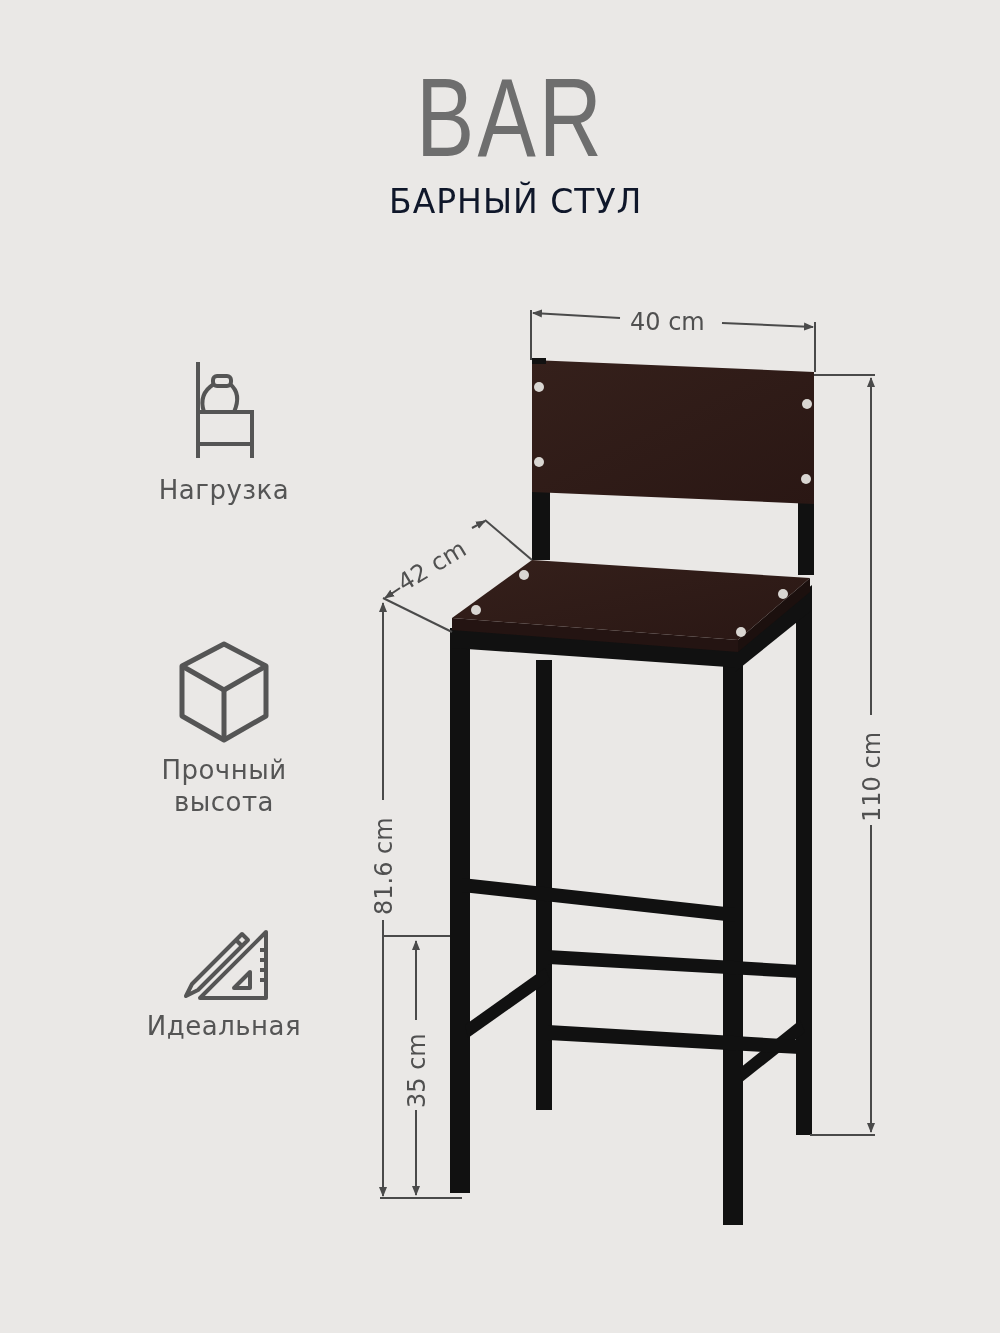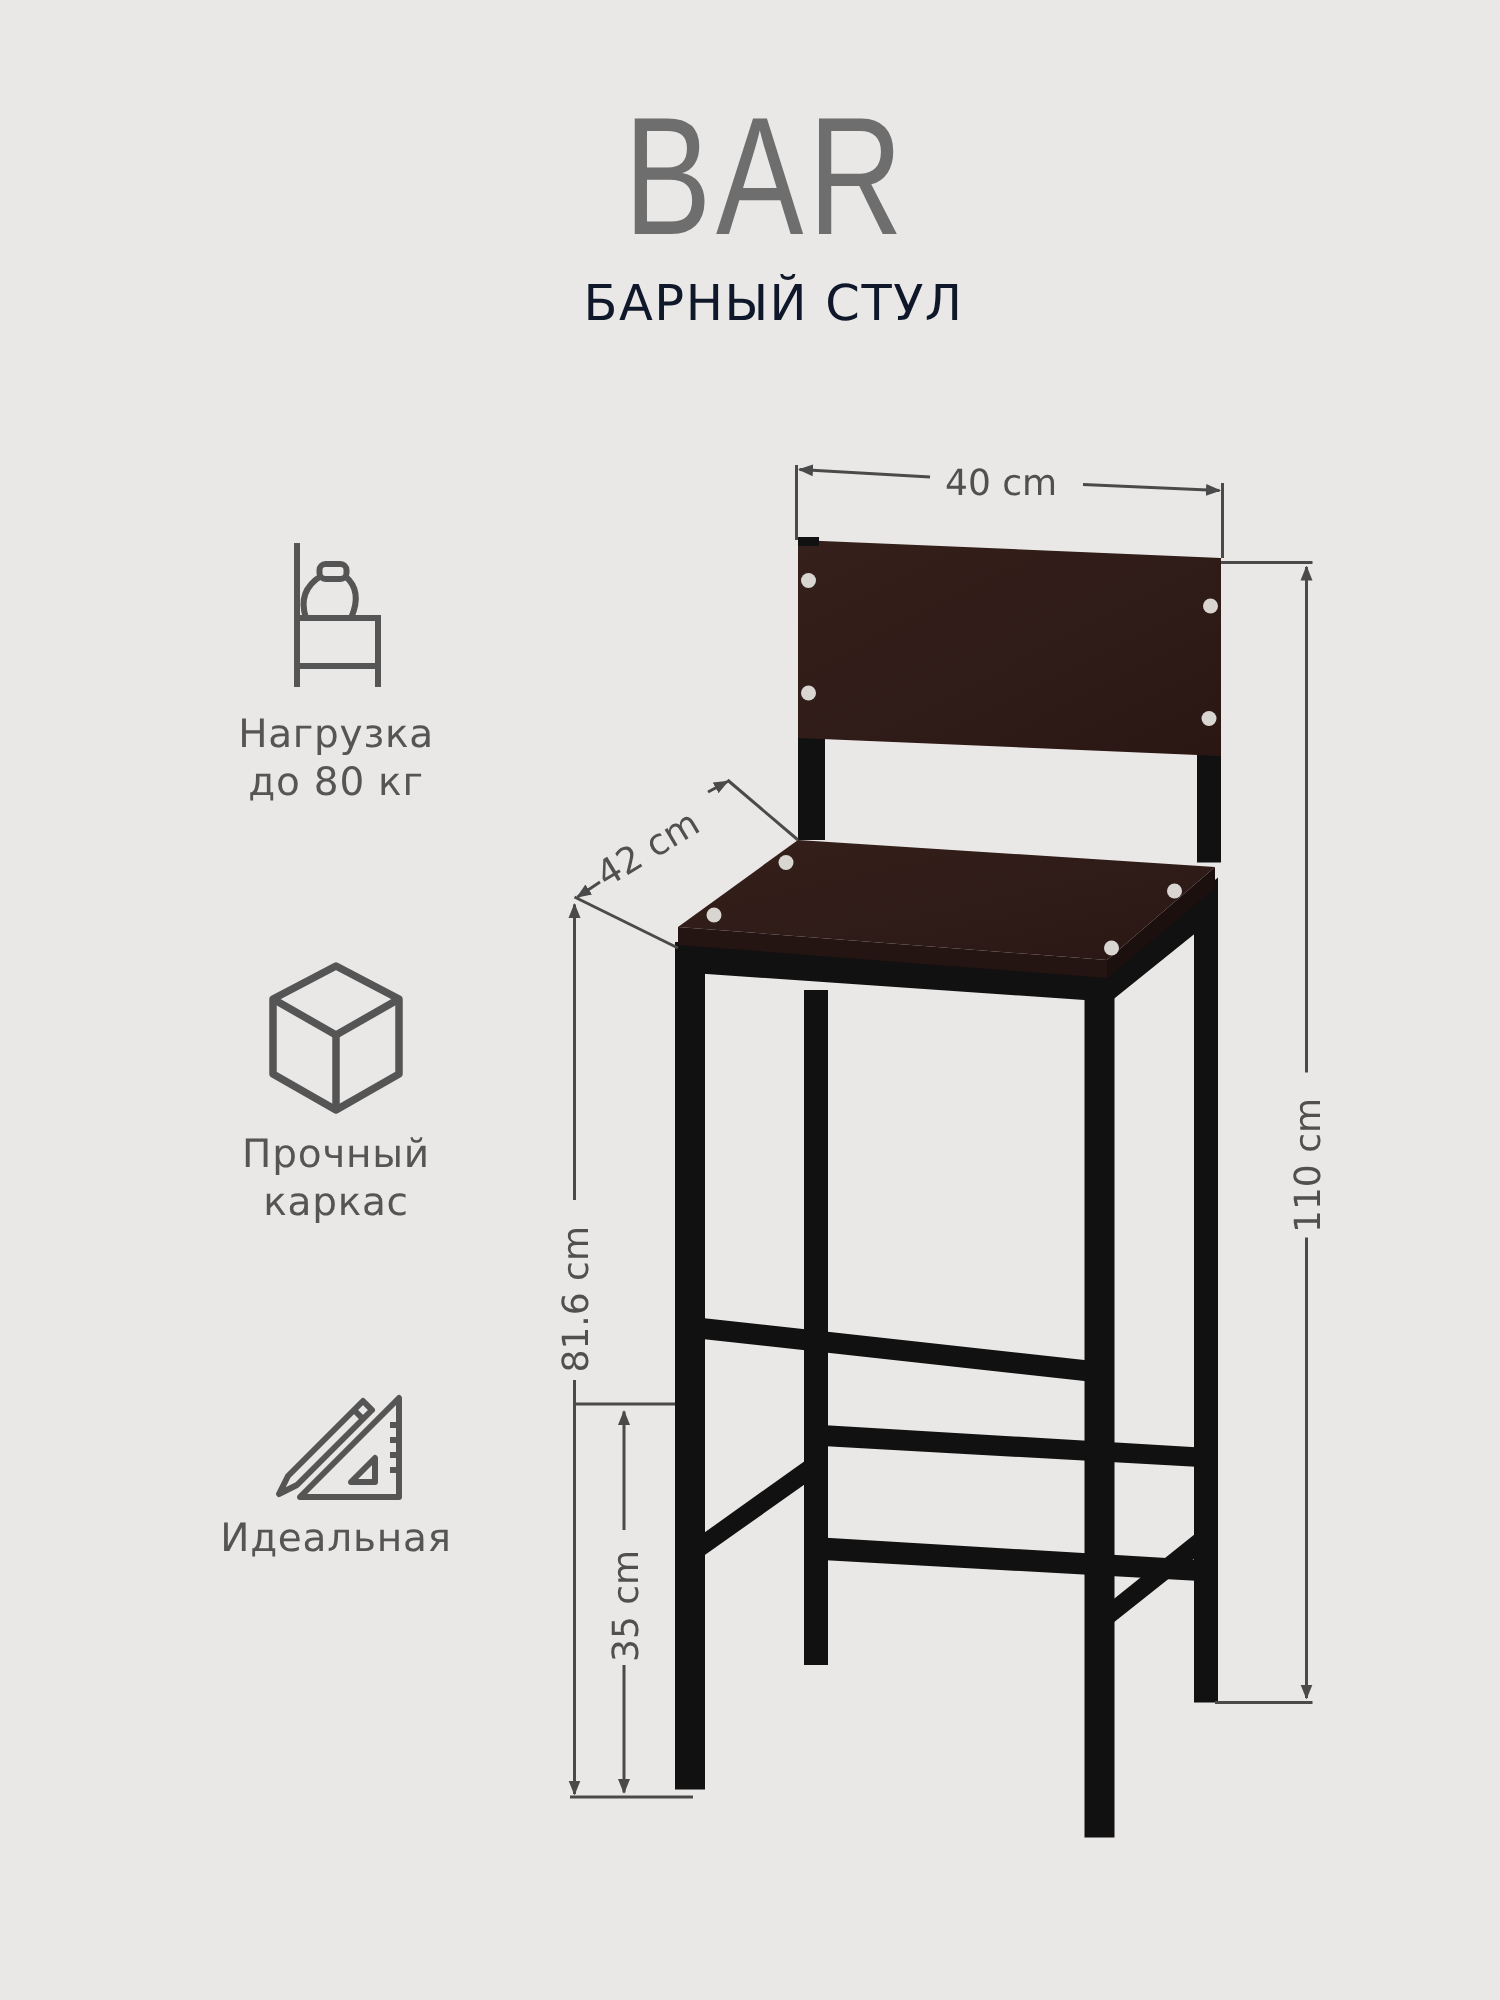--- a/index.html
+++ b/index.html
@@ -49,35 +49,34 @@
     <g fill="none" stroke="#555" stroke-width="4">
       <line x1="14" y1="4" x2="14" y2="100"></line>
       <rect x="29" y="18" width="18" height="10" rx="4"></rect>
       <path d="M30 26 Q14 36 20 54 L50 54 Q58 36 46 26"></path>
       <path d="M14 54 L68 54 L68 100"></path>
       <line x1="14" y1="86" x2="68" y2="86"></line>
     </g>
   </svg>
   <div class="label">
     <div>Нагрузка</div>
-    <div>до 80 кг</div>
   </div>
 </div>
 
 <div class="feature" style="top:640px;">
   <svg class="icon" width="96" height="104" viewBox="0 0 96 104">
     <g fill="none" stroke="#555" stroke-width="5" stroke-linejoin="round">
       <path d="M48 4 L90 26 L90 76 L48 100 L6 76 L6 26 Z"></path>
       <path d="M6 26 L48 50 L90 26"></path>
       <line x1="48" y1="50" x2="48" y2="100"></line>
     </g>
   </svg>
   <div class="label" style="margin-top:10px;">
     <div>Прочный</div>
-    <div>каркас</div>
+    <div>высота</div>
   </div>
 </div>
 
 <div class="feature" style="top:928px;">
   <svg class="icon" width="96" height="76" viewBox="0 0 96 76">
     <g fill="none" stroke="#555" stroke-width="4" stroke-linejoin="round">
       <path d="M90 4 L90 70 L24 70 Z"></path>
       <path d="M74 44 L74 60 L58 60 Z"></path>
       <line x1="90" y1="22" x2="84" y2="22"></line>
       <line x1="90" y1="32" x2="84" y2="32"></line>

